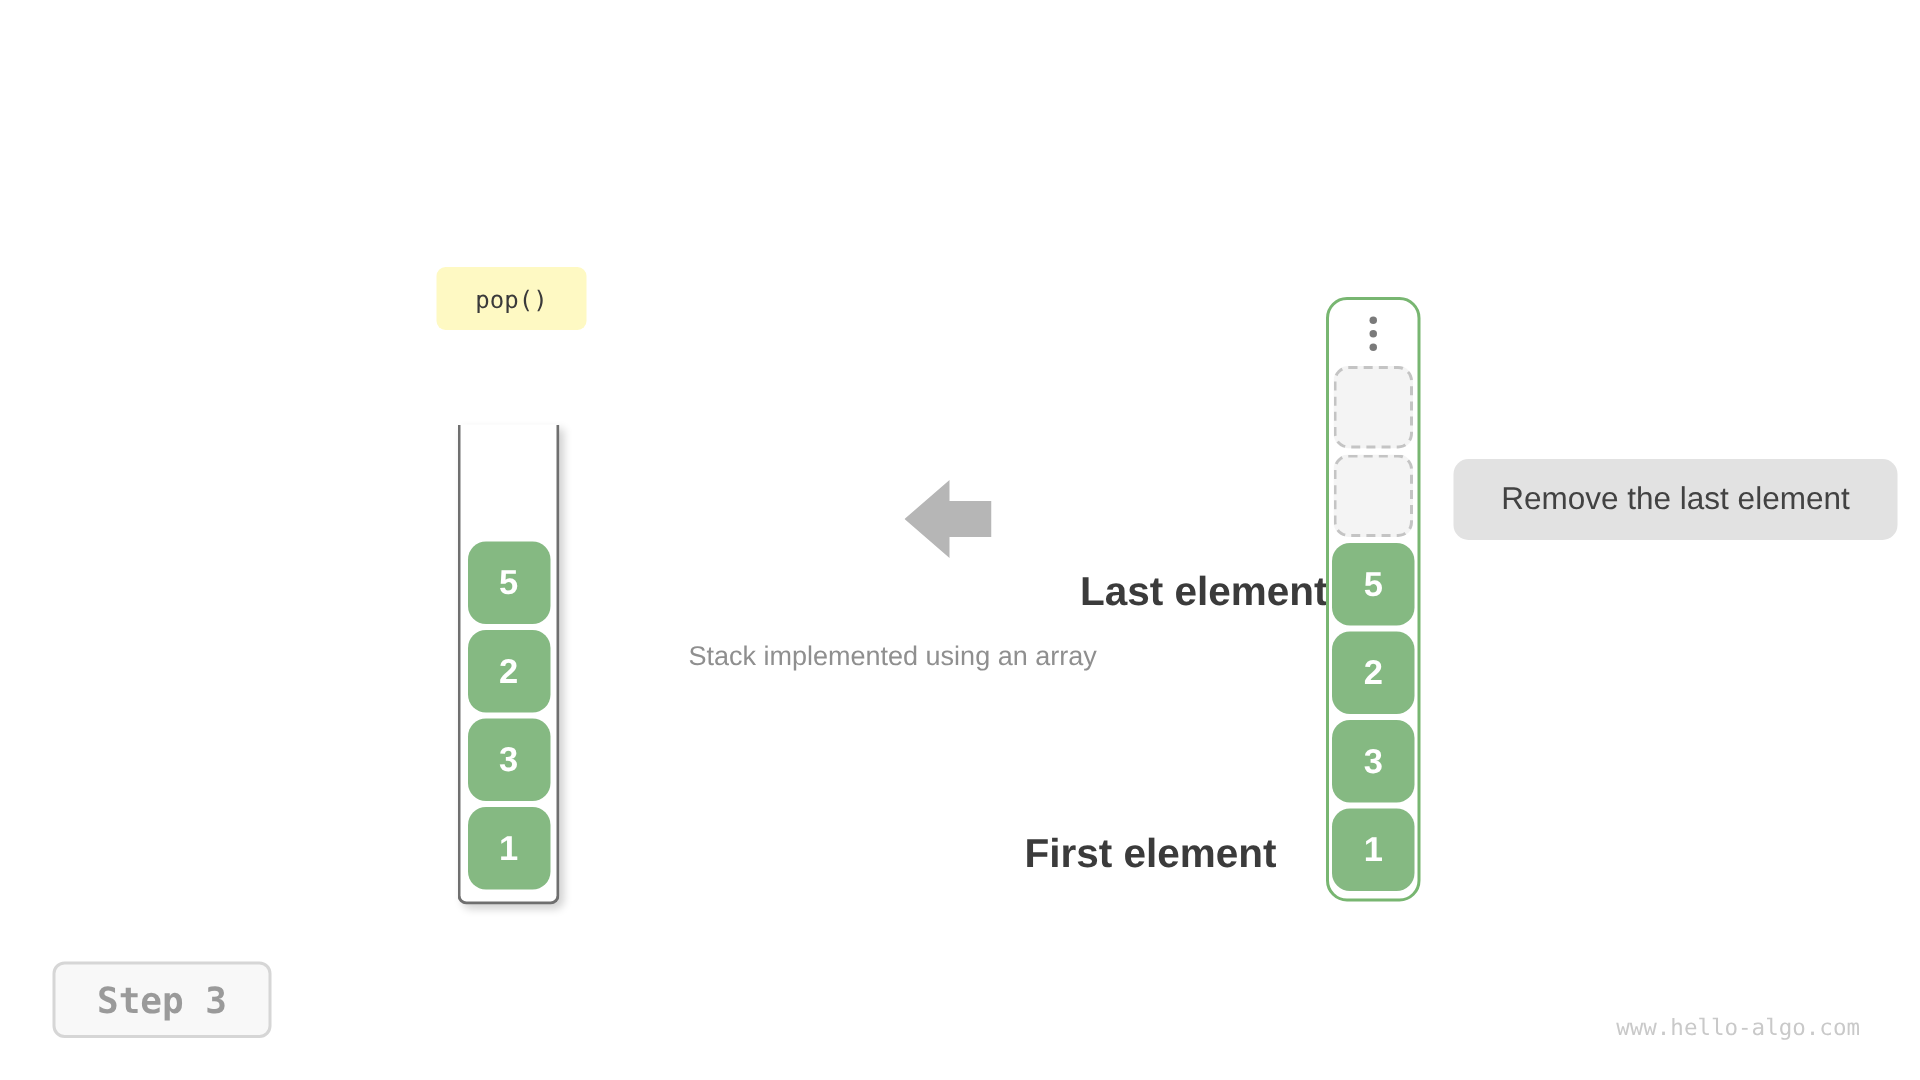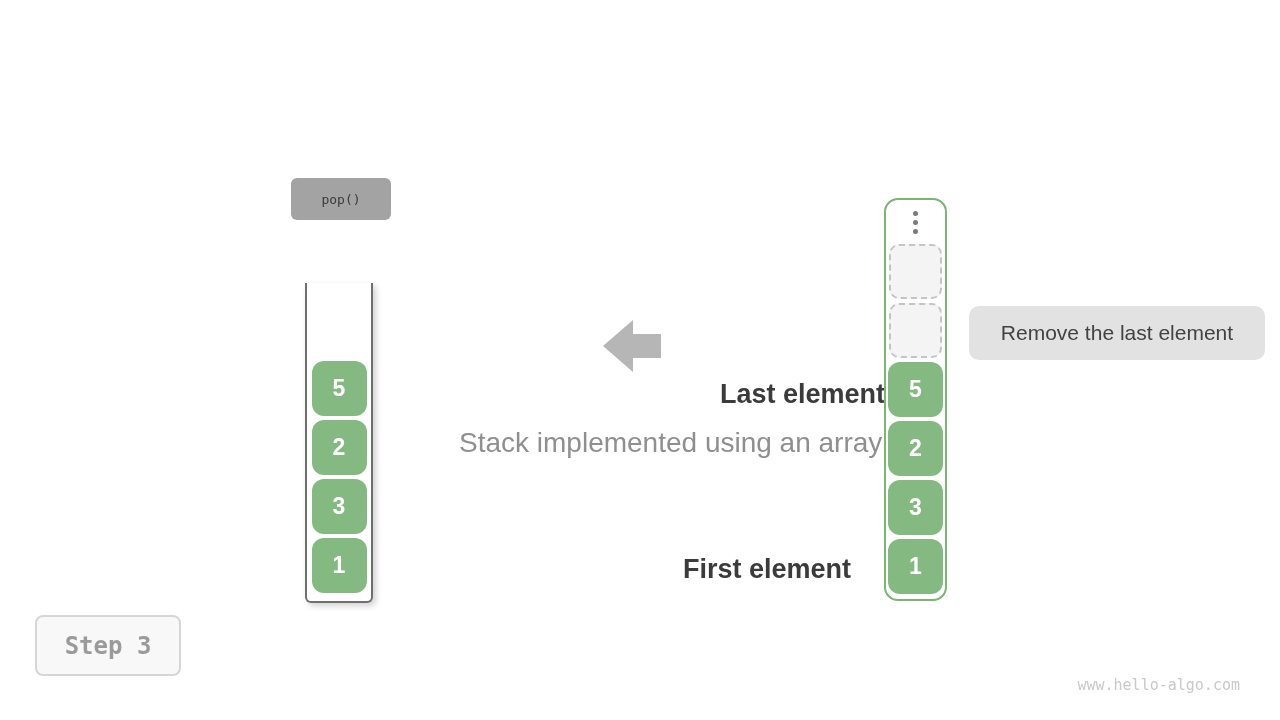--- a/index.html
+++ b/index.html
@@ -9,24 +9,24 @@
     width: 1280px; height: 720px;
     background: #ffffff;
     font-family: "Liberation Sans", sans-serif;
     overflow: hidden;
   }
 
   
   .op-label {
     position: absolute; left: 291px; top: 178px;
     width: 100px; height: 42px;
-    background: #a3a3a3; border-radius: 6px;
+    background: #fef9c3; border-radius: 6px;
     display: flex; align-items: center; justify-content: center;
     font-family: "DejaVu Sans Mono", monospace;
-    font-size: 13px; color: #3a3a3a;
+    font-size: 16px; color: #3a3a3a;
   }
 
   
   .stack-container {
     position: absolute; left: 305px; top: 283px;
     width: 68px; height: 320px;
     border-left: 2px solid #6f6f6f;
     border-right: 2px solid #6f6f6f;
     border-bottom: 2px solid #6f6f6f;
     border-radius: 0 0 6px 6px;
@@ -50,21 +50,21 @@
 
   
   .label-bold {
     position: absolute; font-size: 27px; font-weight: 700; color: #3b3b3b;
     white-space: nowrap;
   }
   .last-el { left: 720px; top: 379px; }
   .first-el { left: 683px; top: 554px; text-align: right; }
   .caption {
     position: absolute; left: 459px; top: 427px;
-    font-size: 28px; color: #8f8f8f; white-space: nowrap;
+    font-size: 18px; color: #8f8f8f; white-space: nowrap;
   }
 
   
   .array-container {
     position: absolute; left: 884px; top: 198px;
     width: 63px; height: 403px;
     border: 2px solid #78b671; border-radius: 14px;
     background: #ffffff;
     display: flex; flex-direction: column;
     align-items: center;
@@ -89,22 +89,22 @@
   .annotation-pill {
     position: absolute; left: 969px; top: 306px;
     width: 296px; height: 54px;
     background: #e2e2e2; border-radius: 10px;
     display: flex; align-items: center; justify-content: center;
     font-size: 21px; color: #424242; white-space: nowrap;
   }
 
   
   .step-badge {
-    position: absolute; left: 35px; top: 615px;
-    width: 146px; height: 61px;
+    position: absolute; left: 35px; top: 641px;
+    width: 146px; height: 51px;
     background: #f8f8f8; border: 2px solid #d6d6d6; border-radius: 8px;
     display: flex; align-items: center; justify-content: center;
     font-family: "DejaVu Sans Mono", monospace;
     font-weight: 700; font-size: 24px; color: #9a9a9a;
   }
 
   
   .watermark {
     position: absolute; right: 40px; top: 676px;
     font-family: "DejaVu Sans Mono", monospace;

